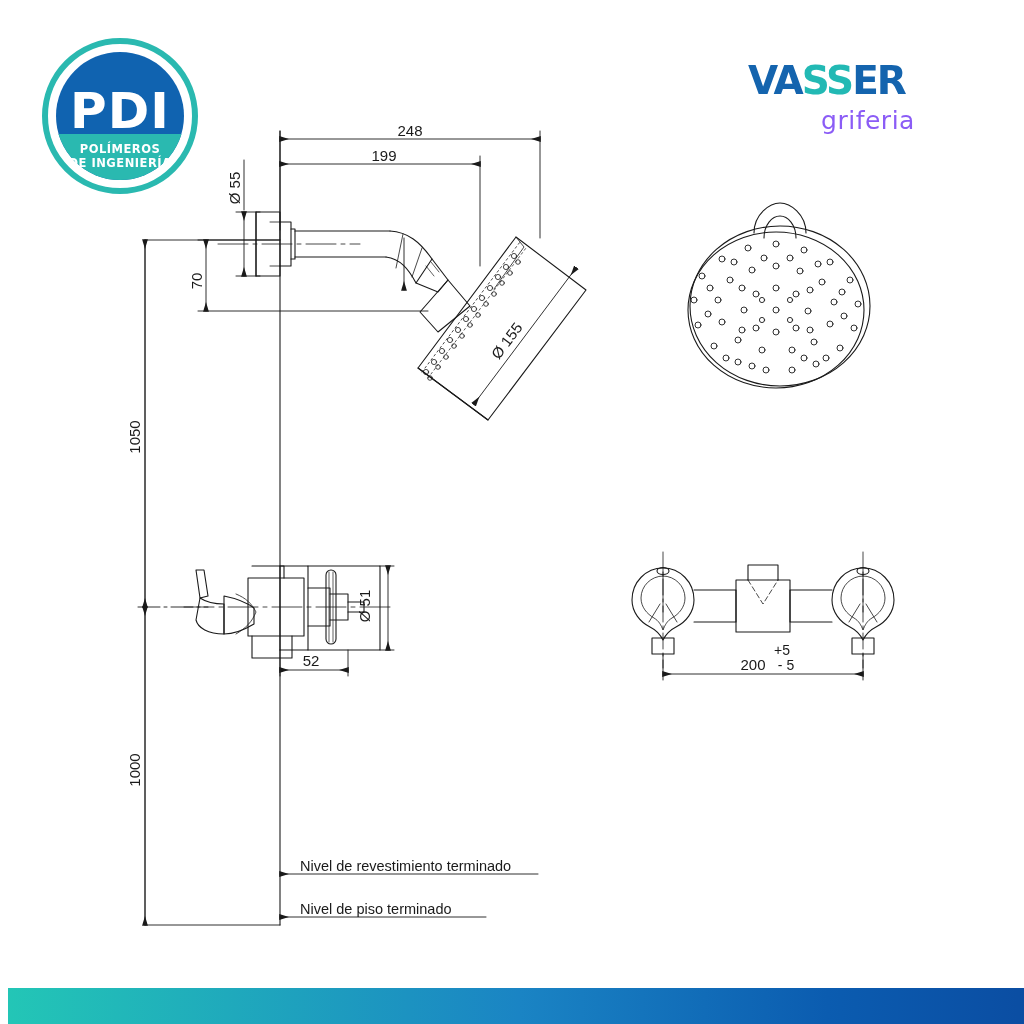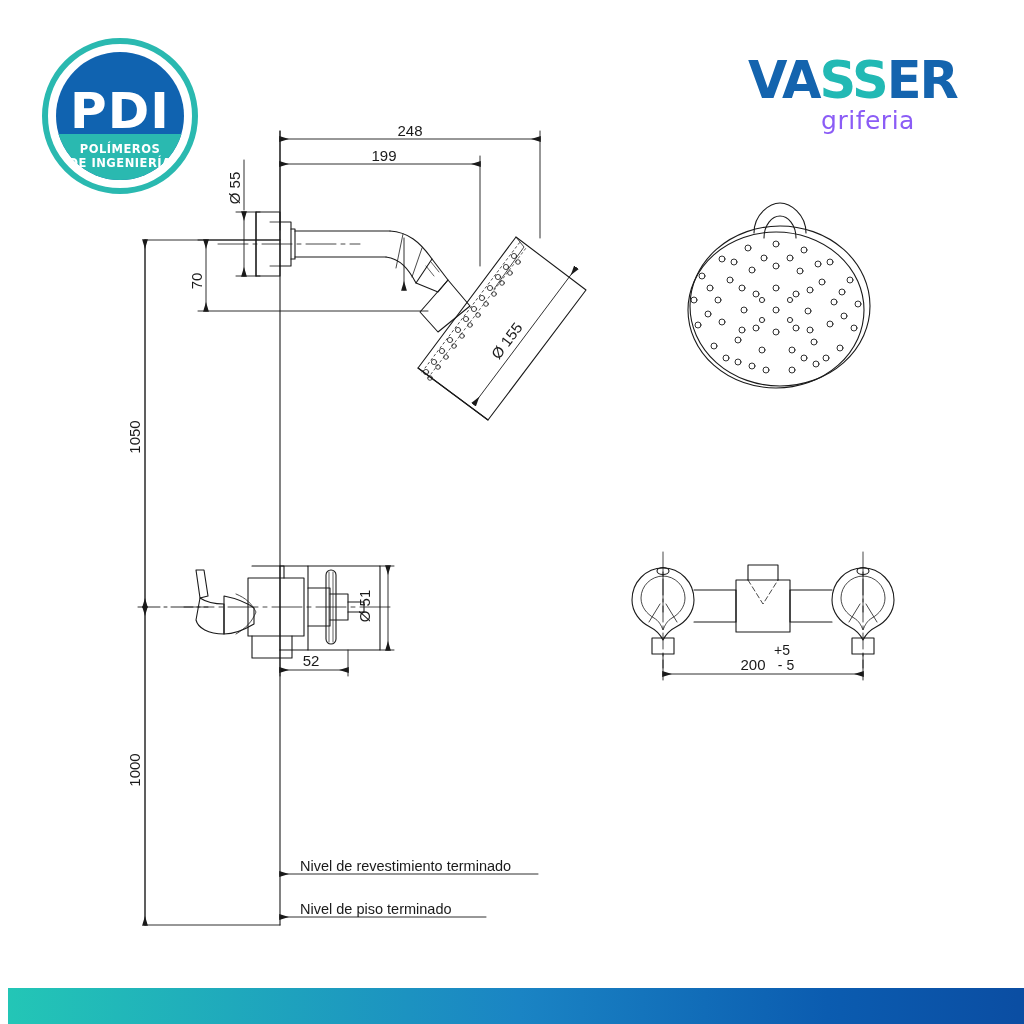--- a/index.html
+++ b/index.html
@@ -37,21 +37,21 @@
   .vasser-logo {
     position: absolute;
     left: 740px;
     top: 54px;
     width: 240px;
     height: 100px;
   }
   .vasser-word {
     font-family: "DejaVu Sans", sans-serif;
     font-weight: bold;
-    font-size: 51px;
+    font-size: 39px;
     letter-spacing: -2px;
     line-height: 54px;
     white-space: nowrap;
   }
   .vasser-sub {
     font-family: "DejaVu Sans", sans-serif;
     font-size: 25px;
     color: #8b5cf6;
     text-align: center;
     margin-top: -2px;

